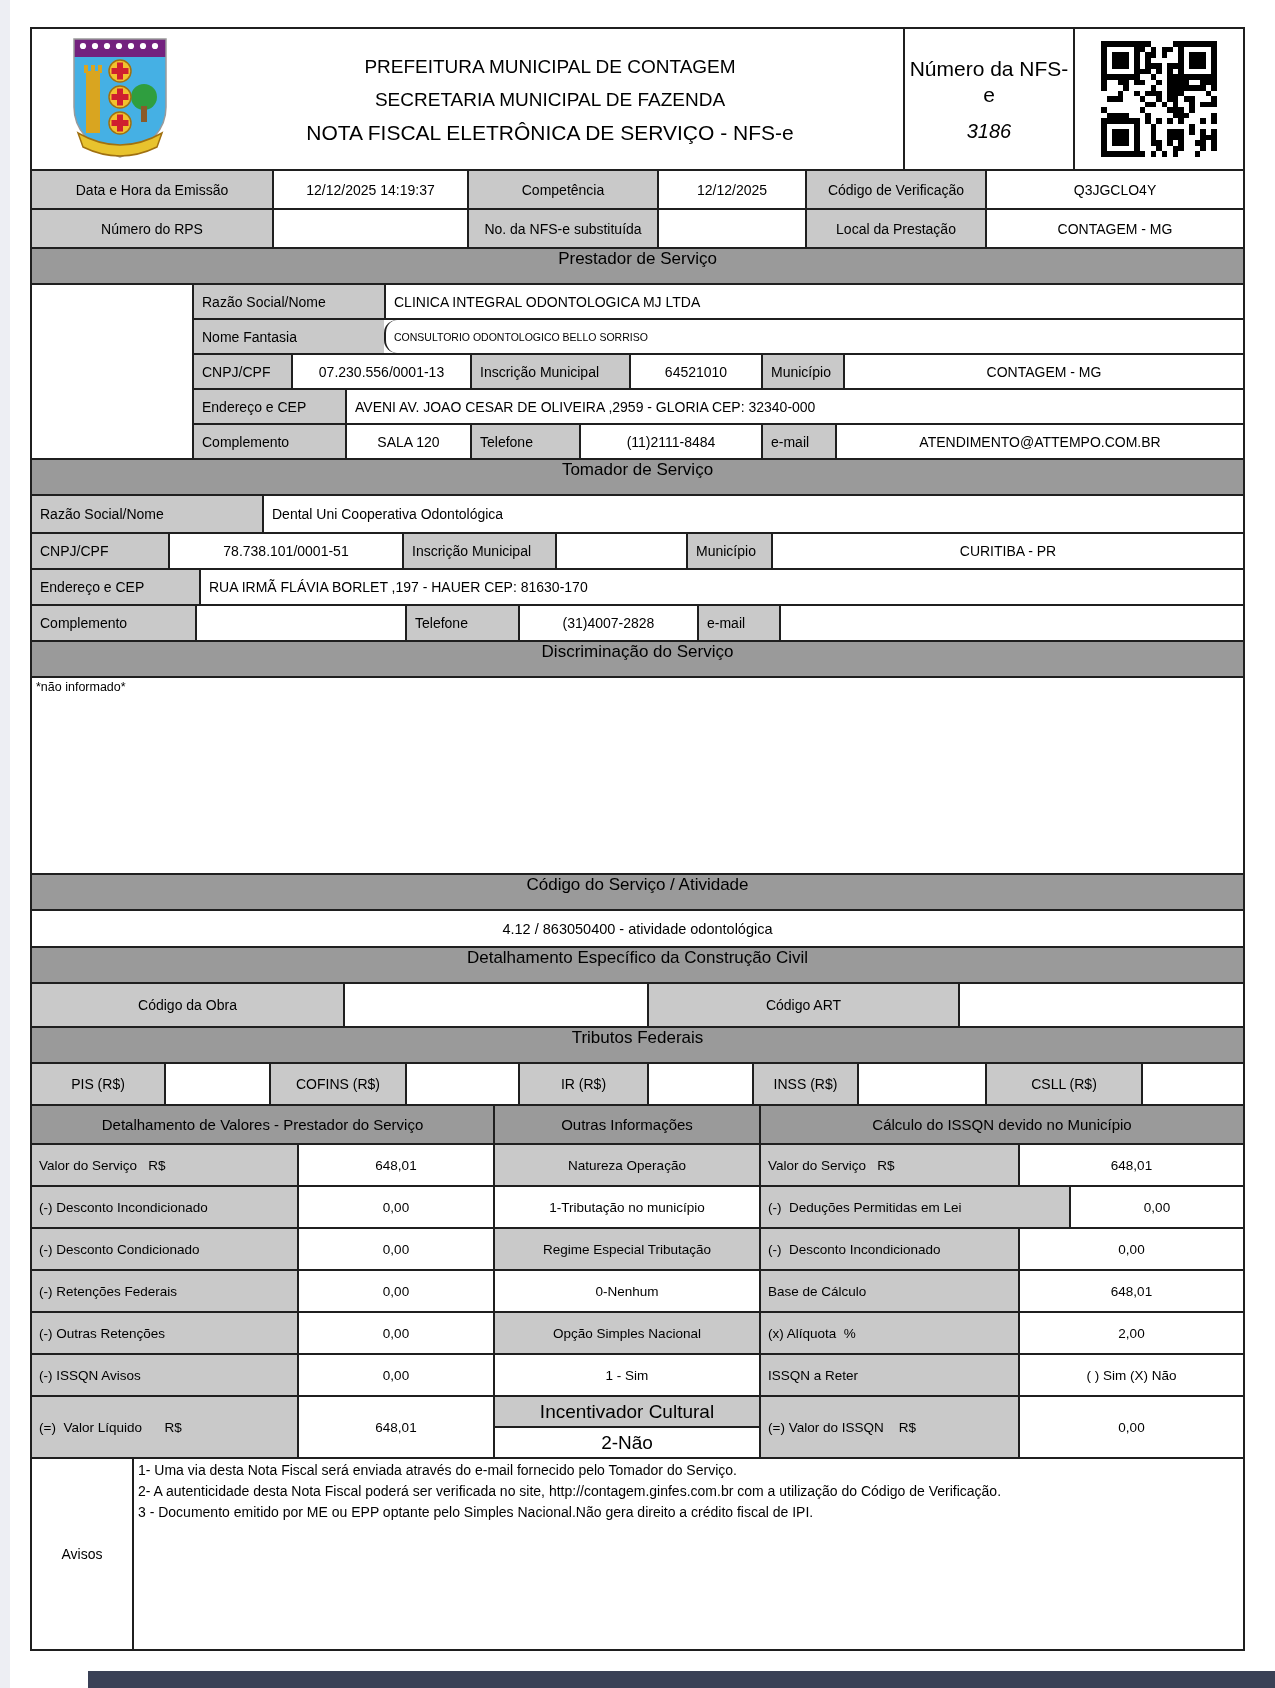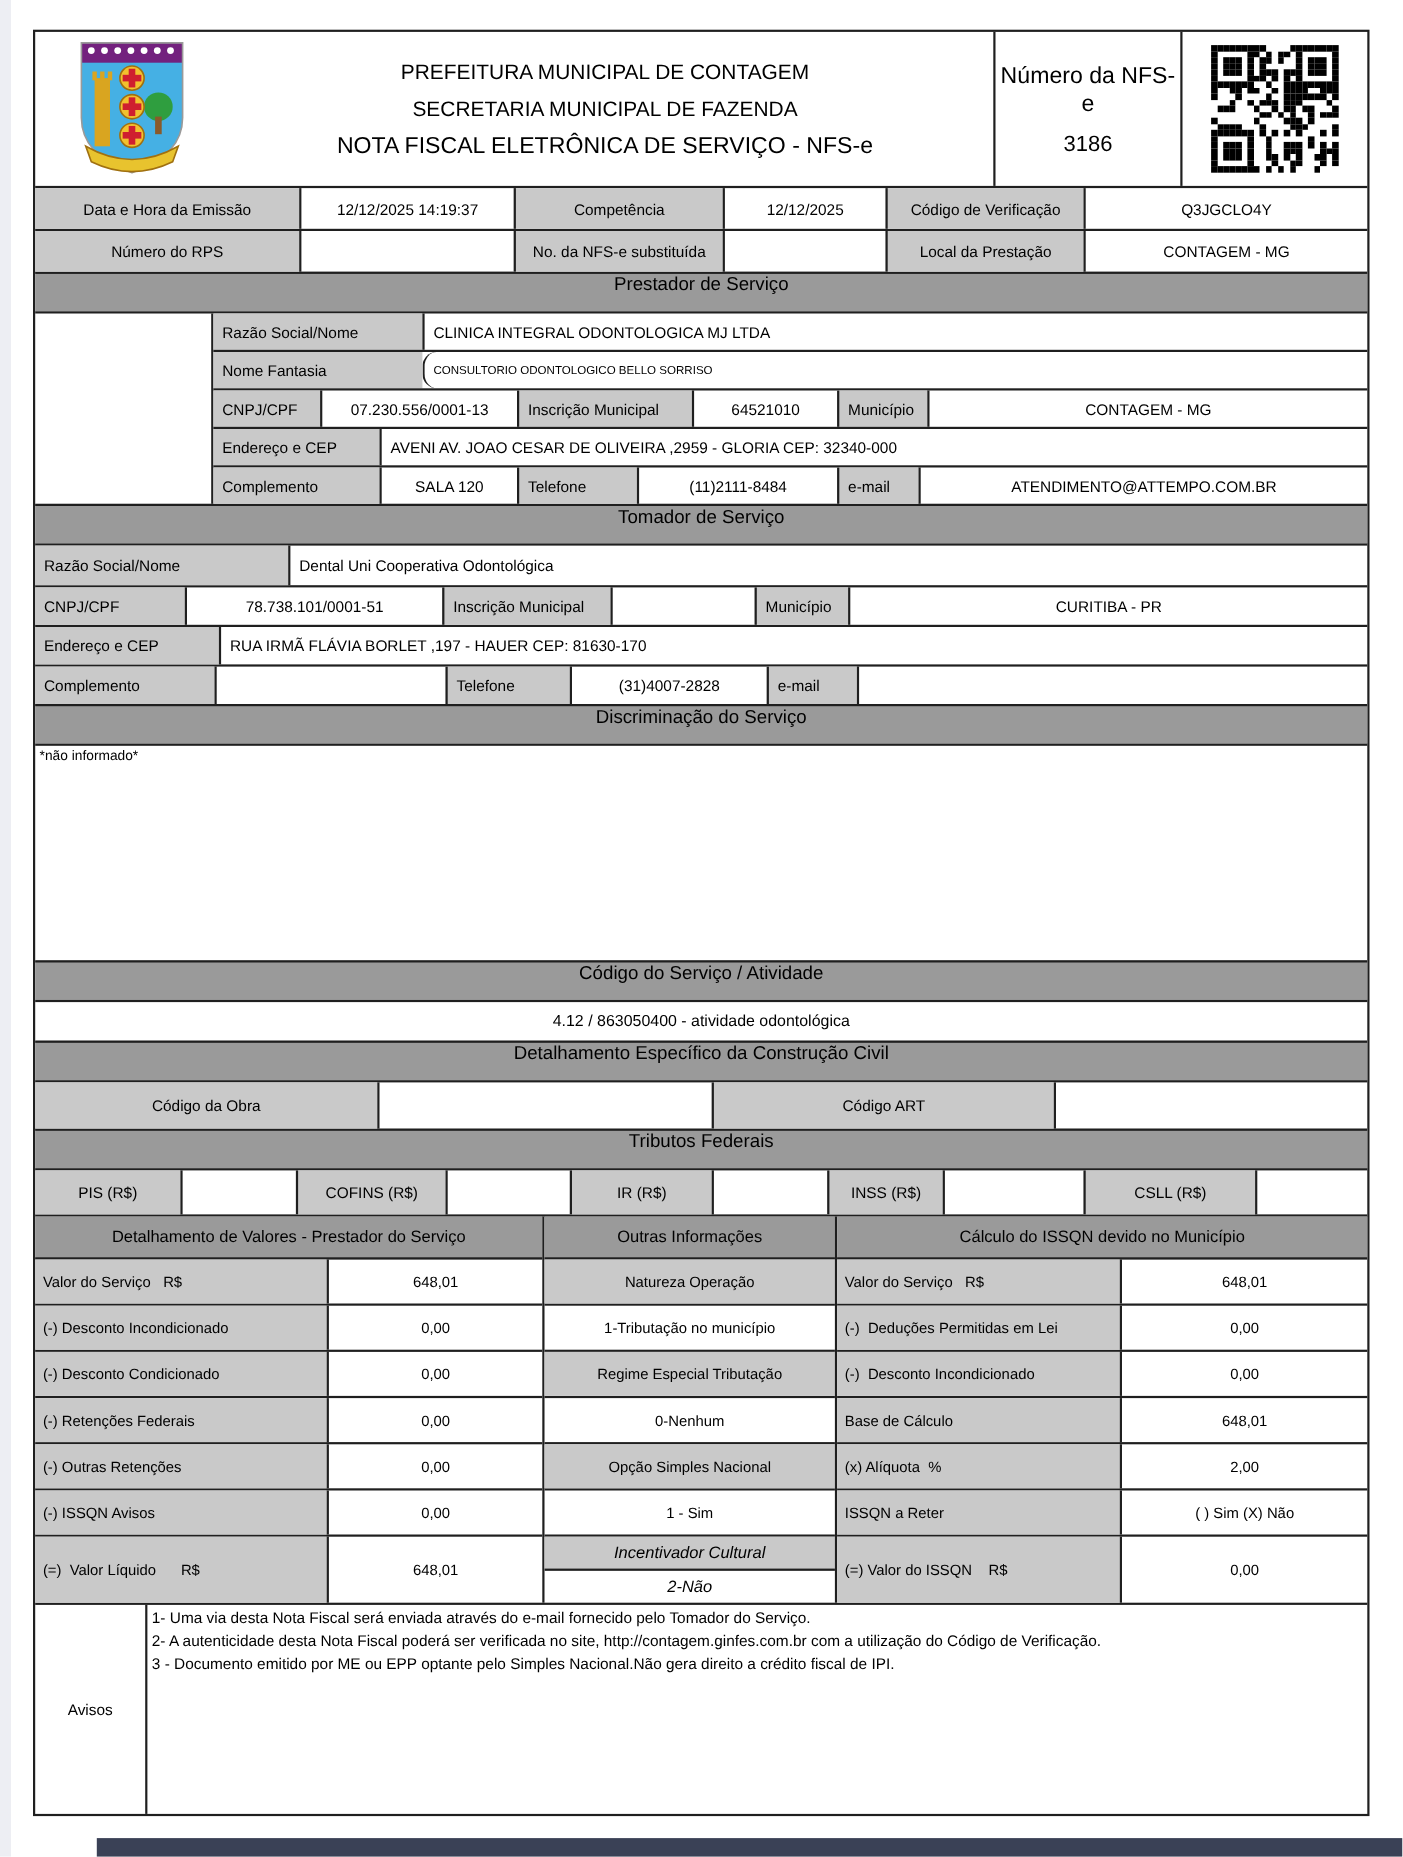--- a/index.html
+++ b/index.html
@@ -23,36 +23,36 @@
   .stack .r:first-child{border-top:none;}
   
   .hdr{height:140px;}
   .hdr-title-cell{flex:1;display:flex;align-items:center;}
   .logo-box{width:175px;display:flex;justify-content:center;align-items:center;}
   .title-box{flex:1;text-align:center;line-height:33px;padding-right:10px;}
   .title-box .t1,.title-box .t2{font-size:19px;}
   .title-box .t3{font-size:21px;}
   .nfse-cell{width:170px;flex-direction:column;justify-content:center;}
   .nfse-label{font-size:21px;line-height:26px;text-align:center;}
-  .nfse-num{font-size:20px;margin-top:12px;}
+  .nfse-num{font-size:20px;margin-top:12px;font-style:italic;}
   .qr-cell{width:170px;justify-content:center;}
   .qr{width:116px;height:116px;background:#fff;display:grid;grid-template-columns:repeat(21,1fr);grid-template-rows:repeat(21,1fr);}
   .qr i{background:#000;display:block;}
   
   .vcol{display:flex;flex-direction:column;border-left:2px solid #1f1f1f;box-sizing:border-box;}
   .vcol.first{border-left:none;}
   .vhead{height:37px;background:#9a9a9a;display:flex;align-items:center;justify-content:center;font-size:15px;border-bottom:2px solid #1f1f1f;}
   .vrow{height:40px;display:flex;border-bottom:2px solid #1f1f1f;}
   .vrow.last{height:60px;border-bottom:none;}
   .vrow .vlab{background:#c9c9c9;display:flex;align-items:center;padding-left:7px;font-size:13.5px;white-space:pre;box-sizing:border-box;}
   .vrow .vval{flex:1;display:flex;align-items:center;justify-content:center;border-left:2px solid #1f1f1f;font-size:13.5px;box-sizing:border-box;}
   .mid{flex:1;display:flex;align-items:center;justify-content:center;font-size:13.5px;}
   .mid.gray{background:#c9c9c9;}
   .mid-split{flex:1;display:flex;flex-direction:column;}
-  .mid-split .half{flex:1;display:flex;align-items:center;justify-content:center;font-size:15px;font-style:italic;}
+  .mid-split .half{flex:1;display:flex;align-items:center;justify-content:center;font-size:19px;}
   .mid-split .half.top{background:#c9c9c9;border-bottom:2px solid #1f1f1f;}
   
   .avisos{height:190px;}
   .avisos-text{flex:1;display:block;padding:1px 4px 0 4px;font-size:14px;line-height:21px;}
   .small-caps{font-size:10.5px;border-radius:13px;}
   .disc-body{height:195px;align-items:flex-start;padding:2px 4px;font-size:12.5px;}
 </style>
 </head>
 <body>
 
@@ -516,21 +516,21 @@
         </div>
       </div>
     </div>
     <div class="vcol" style="flex:1">
       <div class="vhead">Cálculo do ISSQN devido no Município</div>
       <div class="vrow">
           <div class="vlab" style="width:257px">Valor do Serviço   R$</div>
           <div class="vval">648,01</div>
         </div>
       <div class="vrow">
-          <div class="vlab" style="width:257px">(-)  Deduções Permitidas em Lei</div>
+          <div class="vlab" style="width:308px">(-)  Deduções Permitidas em Lei</div>
           <div class="vval">0,00</div>
         </div>
       <div class="vrow">
           <div class="vlab" style="width:257px">(-)  Desconto Incondicionado</div>
           <div class="vval">0,00</div>
         </div>
       <div class="vrow">
           <div class="vlab" style="width:257px">Base de Cálculo</div>
           <div class="vval">648,01</div>
         </div>

